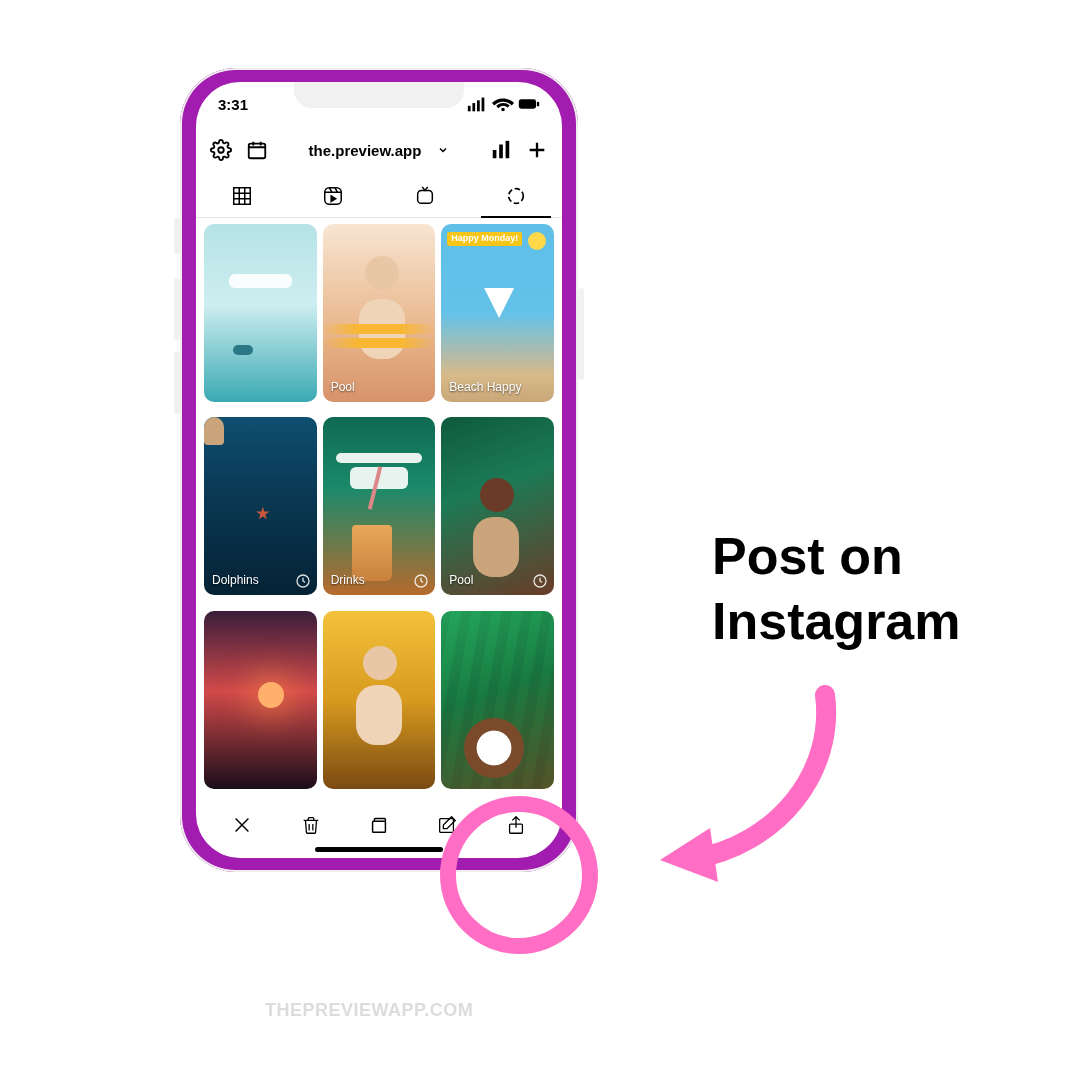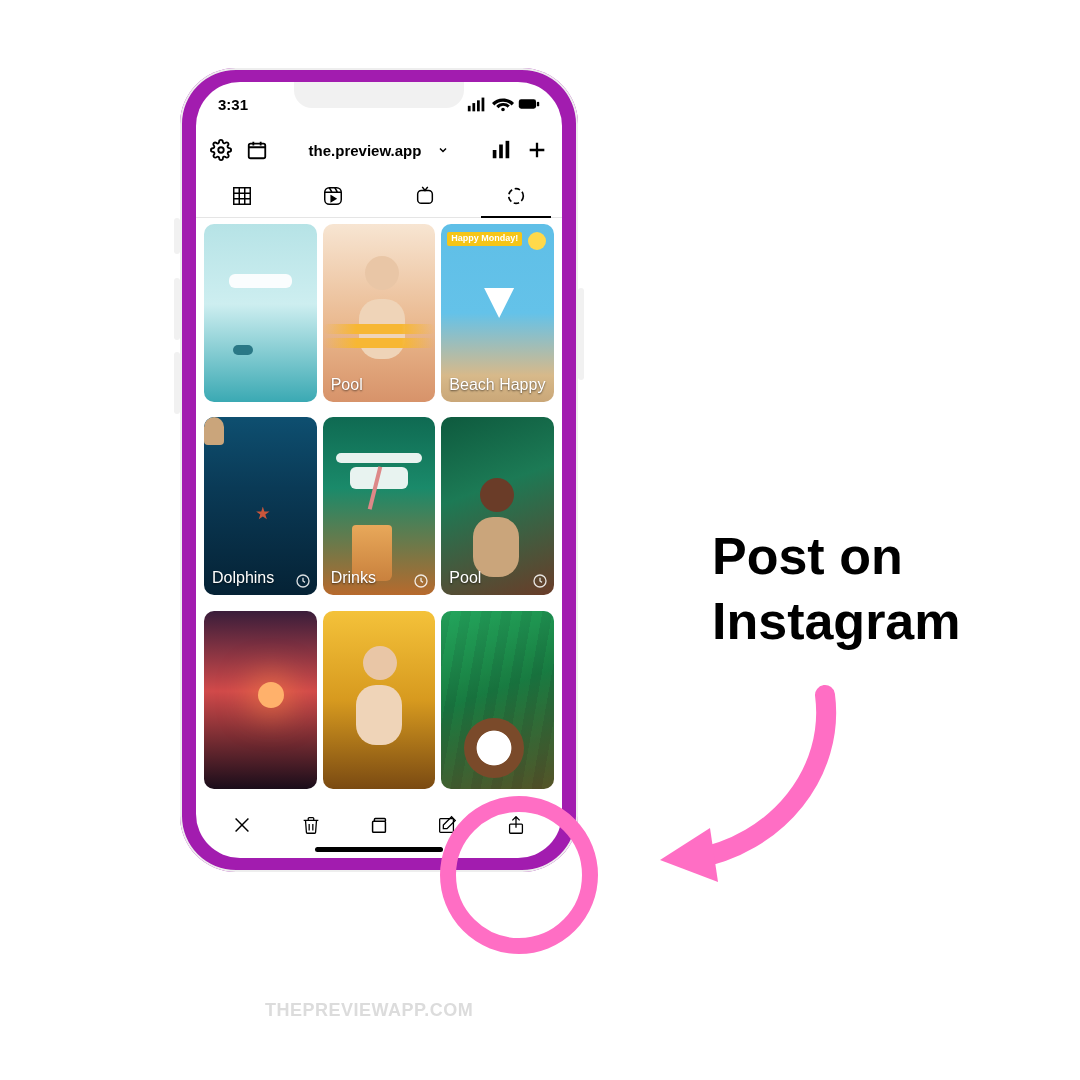--- a/index.html
+++ b/index.html
@@ -65,21 +65,21 @@
   .grid {
     position:absolute; left:8px; right:8px; top:142px; bottom:60px;
     display:grid; grid-template-columns: repeat(3,1fr); gap:6px;
     overflow:hidden;
   }
   .cell {
     position:relative; border-radius:10px; overflow:hidden;
     height:178px;
   }
   .label {
-    position:absolute; left:8px; bottom:8px; color:#fff; font-size:16px;
+    position:absolute; left:8px; bottom:8px; color:#fff; font-size:12px;
     text-shadow:0 1px 2px rgba(0,0,0,.6); font-weight:500;
   }
   .clk { position:absolute; right:6px; bottom:6px; width:16px; height:16px; opacity:.85;}
   .clk svg{width:100%;height:100%;}
   .bottombar {
     position:absolute; left:0; right:0; bottom:0; height:56px;
     display:flex; align-items:center; justify-content:space-around;
     padding:0 12px 10px;
   }
   .home-ind {

